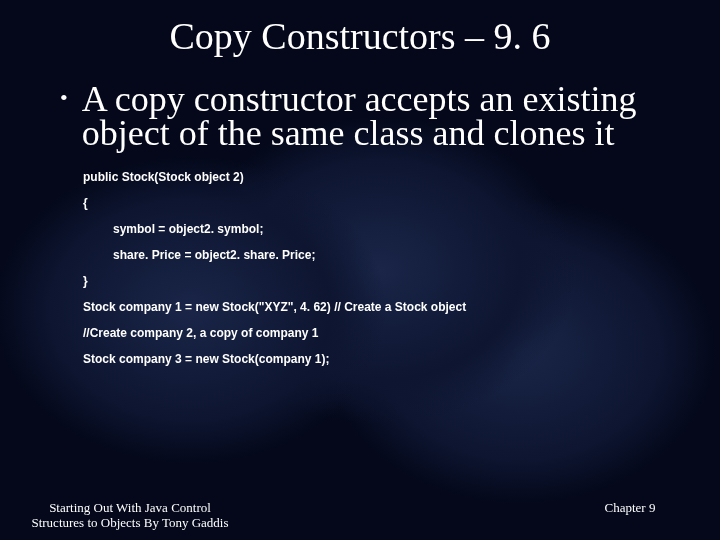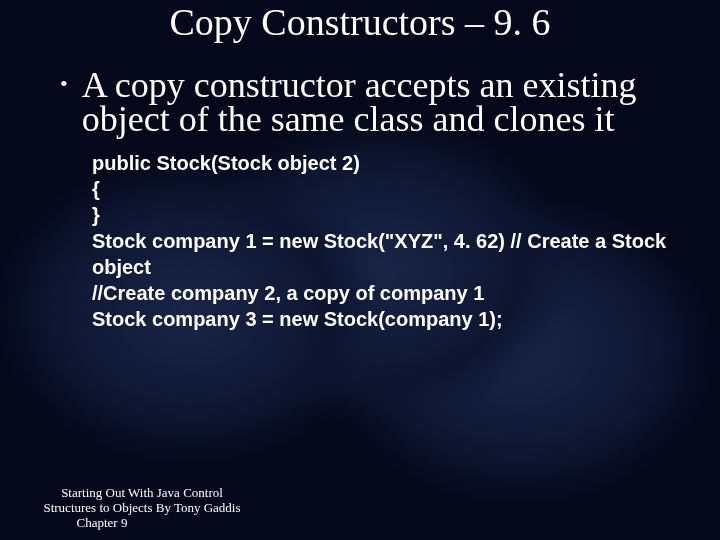--- a/index.html
+++ b/index.html
@@ -9,20 +9,21 @@
                 radial-gradient(ellipse 280px 220px at 380px 270px, #1a2548 0%, #0d1530 50%, transparent 70%),
                 radial-gradient(ellipse 280px 220px at 520px 350px, #1a2548 0%, #0d1530 50%, transparent 70%),
                 #04081a;
     color: #fff;
     font-family: "Times New Roman", serif;
     position: relative;
   }
   .title {
     text-align: center;
     font-size: 38px;
+    padding-top: 14px;
     font-weight: normal;
   }
   .content {
     padding: 24px 40px 0 60px;
   }
   .bullet-row {
     display: flex;
     align-items: flex-start;
     gap: 14px;
   }
@@ -31,58 +32,59 @@
     line-height: 32px;
     color: #fff;
   }
   .bullet-text {
     font-size: 36px;
     line-height: 34px;
   }
   .code-block {
     font-family: Arial, Helvetica, sans-serif;
     font-weight: bold;
-    font-size: 20px;
+    font-size: 12px;
     line-height: 26px;
     margin-top: 14px;
-    margin-left: 32px;
+    margin-left: 23px;
   }
   .code-indent {
     margin-left: 30px;
   }
   .footer {
     position: absolute;
     bottom: 10px;
     left: 0;
     width: 100%;
     display: flex;
     justify-content: space-between;
-    padding: 0 42px;
+    padding: 0 30px;
     font-size: 13px;
     line-height: 15px;
-    flex-direction: column;
   }
   .footer .left { text-align: center; width: 200px; }
   .footer .center { text-align: center; width: 220px; }
   .footer .right { text-align: center; width: 120px; }
 </style>
 </head>
 <body>
 
 <h1 class="title">Copy Constructors – 9. 6</h1>
 
 <div class="content">
   <div class="bullet-row">
     <span class="bullet">•</span>
     <span class="bullet-text">A copy constructor accepts an existing object of the same class and clones it</span>
   </div>
 
   <div class="code-block">
     <div>public Stock(Stock object 2)</div>
     <div>{</div>
+    <div class="code-indent">symbol = object2. symbol;</div>
+    <div class="code-indent">share. Price = object2. share. Price;</div>
     <div>}</div>
     <div>Stock company 1 = new Stock("XYZ", 4. 62)  // Create a Stock object</div>
     <div>//Create company 2, a copy of company 1</div>
     <div>Stock company 3 = new Stock(company 1);</div>
   </div>
 </div>
 
 <div class="footer">
   <div class="left">Starting Out With Java Control Structures to Objects By Tony Gaddis</div>
   <div class="right">

